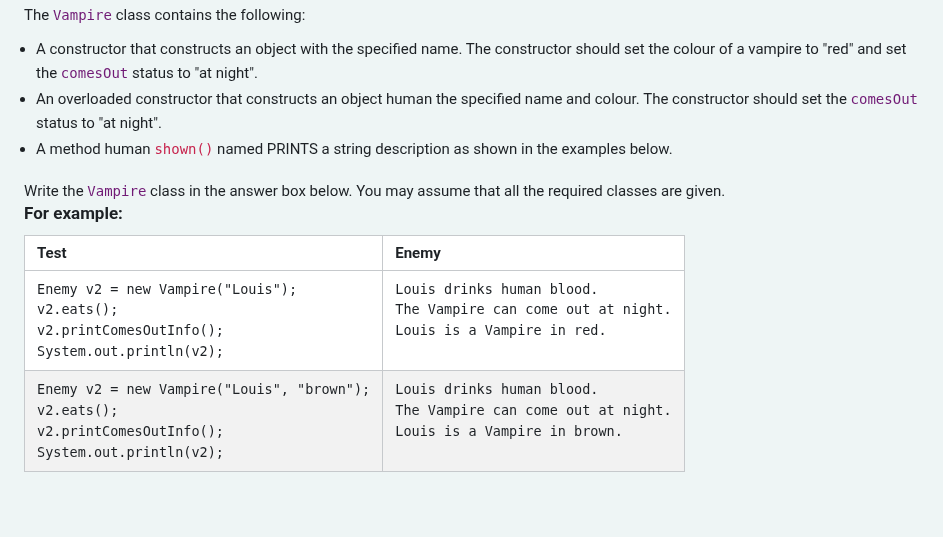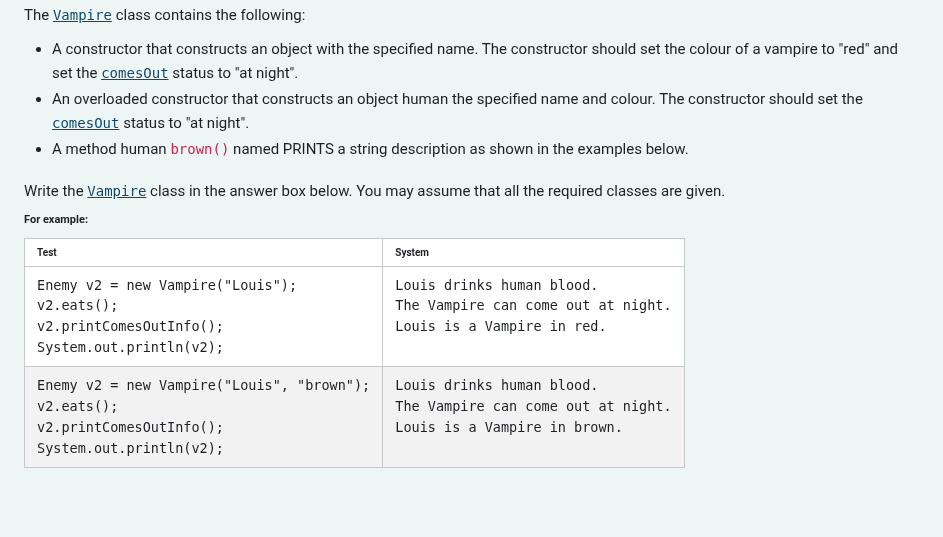--- a/index.html
+++ b/index.html
@@ -19,56 +19,54 @@
       padding-top: 4px;
       margin-bottom: 10px;
       line-height: 1.5;
     }
     code {
       font-family: "Consolas", "Menlo", "Monaco", monospace;
       font-size: 14px;
       color: #c7254e;
     }
     code.plain {
-      color: #0c4a6e;
-      text-decoration: underline;
+      color: #701a75;
     }
     ul.bullets {
       list-style: disc;
-      margin-left: 28px;
+      margin-left: 12px;
       margin-bottom: 18px;
     }
     ul.bullets li {
       line-height: 1.6;
       margin-bottom: 2px;
     }
     .write-line {
       line-height: 1.6;
-      margin-bottom: 10px;
     }
     .for-example {
       font-weight: 700;
       margin-bottom: 12px;
-      font-size: 11px;
+      font-size: 17px;
     }
     table.example {
       border-collapse: collapse;
       background: #ffffff;
       border: 1px solid #c6c9cc;
     }
     table.example th,
     table.example td {
       border: 1px solid #c6c9cc;
       padding: 8px 12px;
       text-align: left;
       vertical-align: top;
     }
     table.example th {
       font-weight: 700;
-      font-size: 10px;
+      font-size: 15px;
       background: #ffffff;
     }
     table.example td {
       font-family: "Consolas", "Menlo", "Monaco", monospace;
       font-size: 13.5px;
       white-space: pre;
       line-height: 1.55;
       color: #1d2125;
     }
     table.example tbody tr:nth-child(even) td {
@@ -83,35 +81,35 @@
 </p>
 
 <ul class="bullets">
   <li>
     <span>A constructor that constructs an object with the specified name. The constructor should set the colour of a vampire to "red" and set the </span><code class="plain">comesOut</code><span> status to "at night".</span>
   </li>
   <li>
     <span>An overloaded constructor that constructs an object human the specified name and colour. The constructor should set the </span><code class="plain">comesOut</code><span> status to "at night".</span>
   </li>
   <li>
-    <span>A method human </span><code>brown()</code><span> named PRINTS a string description as shown in the examples below.</span>
+    <span>A method human </span><code>shown()</code><span> named PRINTS a string description as shown in the examples below.</span>
   </li>
 </ul>
 
 <p class="write-line">
   <span>Write the </span><code class="plain">Vampire</code><span> class in the answer box below. You may assume that all the required classes are given.</span>
 </p>
 
 <p class="for-example">For example:</p>
 
 <table class="example">
   <thead>
     <tr>
       <th>Test</th>
-      <th>System</th>
+      <th>Enemy</th>
     </tr>
   </thead>
   <tbody>
     <tr>
       <td>Enemy v2 = new Vampire("Louis");
 v2.eats();
 v2.printComesOutInfo();
 System.out.println(v2);</td>
       <td>Louis drinks human blood.
 The Vampire can come out at night.

